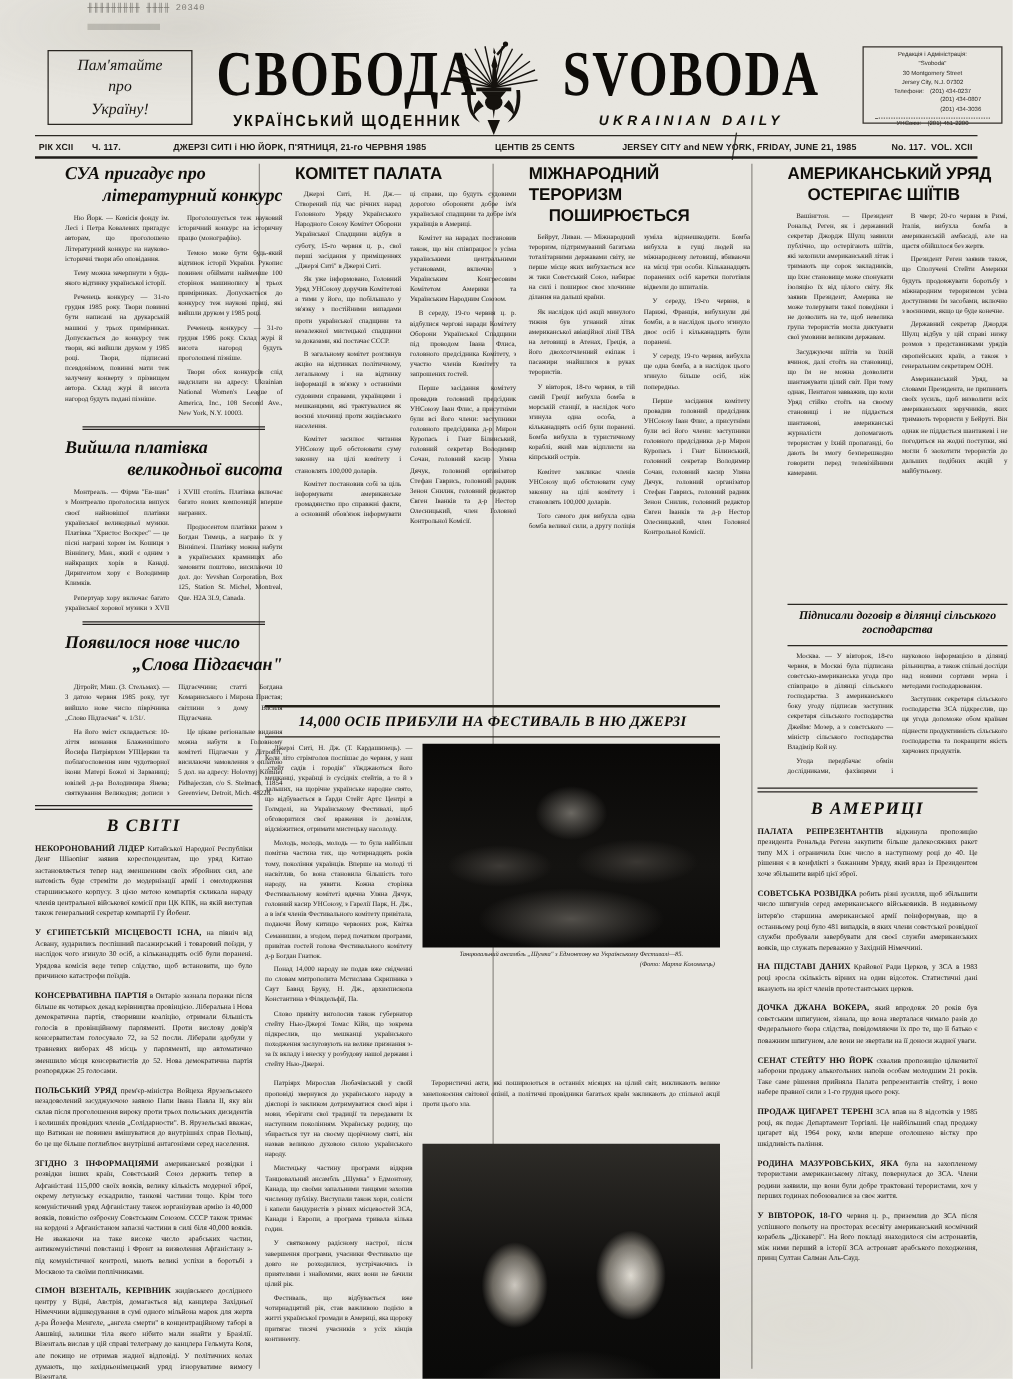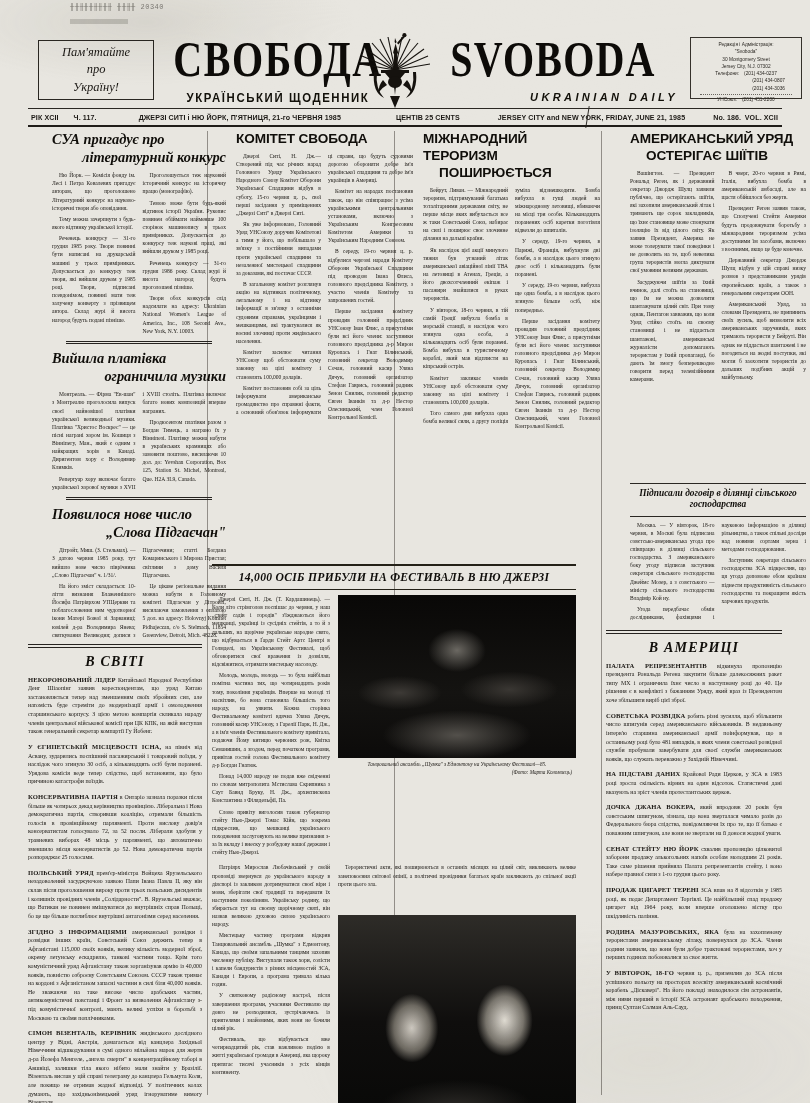--- a/index.html
+++ b/index.html
@@ -56,21 +56,21 @@
     font-weight:bold;font-size:11.4px;letter-spacing:1.6px;color:#121009;
     transform:scaleY(1.12);transform-origin:top center;
   }
   .logo-en{
     position:absolute;left:428px;top:0px;width:250px;text-align:center;
     font-family:"Liberation Serif", serif;
     font-weight:bold;font-size:40px;letter-spacing:1.2px;color:#0d0b08;line-height:1;
     transform:scaleY(1.28);transform-origin:top center;
   }
   .logo-en-sub{
-    position:absolute;left:428px;top:57px;width:250px;text-align:right;
+    position:absolute;left:428px;top:57px;width:250px;text-align:center;
     font-family:"Liberation Sans", sans-serif;
     font-weight:bold;font-style:italic;font-size:11px;letter-spacing:3.4px;color:#121009;
   }
   
   .emblem{position:absolute;left:352px;top:-4px;width:86px;height:84px;}
 
   .addr-box{
     position:absolute;left:690px;top:3px;width:112px;height:62px;
     border:1px solid #35312b;padding:3px 3px 2px;
     font-family:"Liberation Sans", sans-serif;
@@ -272,21 +272,21 @@
     </div>
   </div>
 
   <div class="rule-thin" style="top:108px;"></div>
   <div class="folio">
     <span class="f1">РІК XCII</span>
     <span class="f2">Ч. 117.</span>
     <span class="f3">ДЖЕРЗІ СИТІ і НЮ ЙОРК, П'ЯТНИЦЯ, 21-го ЧЕРВНЯ 1985</span>
     <span class="f4">ЦЕНТІВ 25 CENTS</span>
     <span class="f5">JERSEY CITY and NEW YORK, FRIDAY, JUNE 21, 1985</span>
-    <span class="f6">No. 186.</span>
+    <span class="f6">No. 117.</span>
     <span class="f7">VOL. XCII</span>
   </div>
   <div class="folio-slash"></div>
   <div class="rule-thick" style="top:125px;"></div>
 
   <div class="cols">
 
     <div class="vrule" style="left:179px;"></div>
     <div class="vrule" style="left:366px;"></div>
     <div class="vrule" style="left:573px;"></div>
@@ -304,21 +304,21 @@
         <p class="bt">Проголошується теж науковий історичний конкурс на історичну працю (монографію).</p>
         <p class="bt">Темою може бути будь-який відтинок історії України. Рукопис повинен обіймати найменше 100 сторінок машинопису в трьох примірниках. Допускається до конкурсу теж наукові праці, які вийшли друком у 1985 році.</p>
         <p class="bt">Реченець конкурсу — 31-го грудня 1986 року. Склад журі й висота нагород будуть проголошені пізніше.</p>
         <p class="bt">Твори обох конкурсів слід надсилати на адресу: Ukrainian National Women's League of America, Inc., 108 Second Ave., New York, N.Y. 10003.</p>
       </div>
 
       <div class="dbl-rule-s"></div>
 
       <h2 class="hl-it">
         <span>Вийшла платівка</span>
-        <span class="l2">ограничила музики</span>
+        <span class="l2">великодньої висота</span>
       </h2>
       <div class="twocol">
         <p class="bt">Монтреаль. — Фірма "Ев-шан" з Монтреалю проголосила випуск своєї найновішої платівки української великодньої музики. Платівка "Христос Воскрес" — це пісні награні хором ім. Кошиця з Вінніпегу, Ман., який є одним з найкращих хорів в Канаді. Диригентом хору є Володимир Климків.</p>
         <p class="bt">Репертуар хору включає багато української хорової музики з XVII і XVIII століть. Платівка включає багато нових композицій вперше награних.</p>
         <p class="bt">Продюсентом платівки разом з Богдан Тимець, а награно їх у Вінніпезі. Платівку можна набути в українських крамницях або замовити поштово, висилаючи 10 дол. до: Yevshan Corporation, Box 125, Station St. Michel, Montreal, Que. H2A 3L9, Canada.</p>
       </div>
 
       <div class="dbl-rule-s"></div>
 
       <h2 class="hl-it">
@@ -327,21 +327,21 @@
       </h2>
       <div class="twocol">
         <p class="bt">Дітройт, Миш. (З. Стельмах). — З датою червня 1985 року, тут вийшло нове число піврічника „Слово Підгаєчан" ч. 1/31/.</p>
         <p class="bt">На його зміст складається: 10-ліття визнання Блаженнішого Йосифа Патріярхом УПЦеркви та поблагословення ним чудотворної ікони Матері Божої зі Зарваниці; ювілей д-ра Володимира Янева; святкування Великодня; дописи з Підгаєччини; статті Богдана Комаринського і Мирона Пристая; світлини з дому Василя Підгаєчана.</p>
         <p class="bt">Це цікаве регіональне видання можна набути в Головному комітеті Підгаєчан у Дітройті, висилаючи замовлення з оплатою 5 дол. на адресу: Holovnyj Komitet Pidhajeczan, c/o S. Stelmach, 11854 Greenview, Detroit, Mich. 48228.</p>
       </div>
     </div>
 
     <div class="col c2">
       <h1 class="hl">
-        <span>КОМІТЕТ СВОБОДА</span>
+        <span>КОМІТЕТ ПАЛАТА</span>
       </h1>
       <div class="twocol" style="height:420px;">
         <p class="bt">Джерзі Ситі, Н. Дж.— Створений під час річних нарад Головного Уряду Українського Народного Союзу Комітет Оборони Української Спадщини відбув в суботу, 15-го червня ц. р., свої перші засідання у приміщеннях „Джерзі Ситі" в Джерзі Ситі.</p>
         <p class="bt">Як уже інформовано, Головний Уряд УНСоюзу доручив Комітетові а тими у його, що побільшало у зв'язку з постійними випадами проти української спадщини та незалежної мистецької спадщини за доказами, які постачає СССР.</p>
         <p class="bt">В загальному комітет розглянув акцію на відтинках політичному, легальному і на відтинку інформації в зв'язку з останніми судовими справами, українцями і мешканцями, які трактувалися як воєнні злочинці проти жидівського населення.</p>
         <p class="bt">Комітет засилює читання УНСоюзу щоб обстоювати суму законну на цілі комітету і становлять 100,000 доларів.</p>
         <p class="bt">Комітет постановив собі за ціль інформувати американське громадянство про справжні факти, а основний обов'язок інформувати ці справи, що будуть судовими дорогою обороняти добре ім'я української спадщини та добре ім'я українців в Америці.</p>
         <p class="bt">Комітет на нарадах постановив також, що він співпрацює з усіма українськими центральними установами, включно з Українським Конгресовим Комітетом Америки та Українським Народним Союзом.</p>
         <p class="bt">В середу, 19-го червня ц. р. відбулися чергові наради Комітету Оборони Української Спадщини під проводом Івана Флиса, головного предсідника Комітету, з участю членів Комітету та запрошених гостей.</p>
         <p class="bt">Перше засідання комітету провадив головний предсідник УНСоюзу Іван Флис, а присутніми були всі його члени: заступники головного предсідника д-р Мирон Куропась і Гнат Білинський, головний секретар Володимир Сочан, головний касир Уляна Дячук, головний організатор Стефан Гаврись, головний радник Зенон Снилик, головний редактор Євген Іванків та д-р Нестор Олесницький, член Головної Контрольної Комісії.</p>

